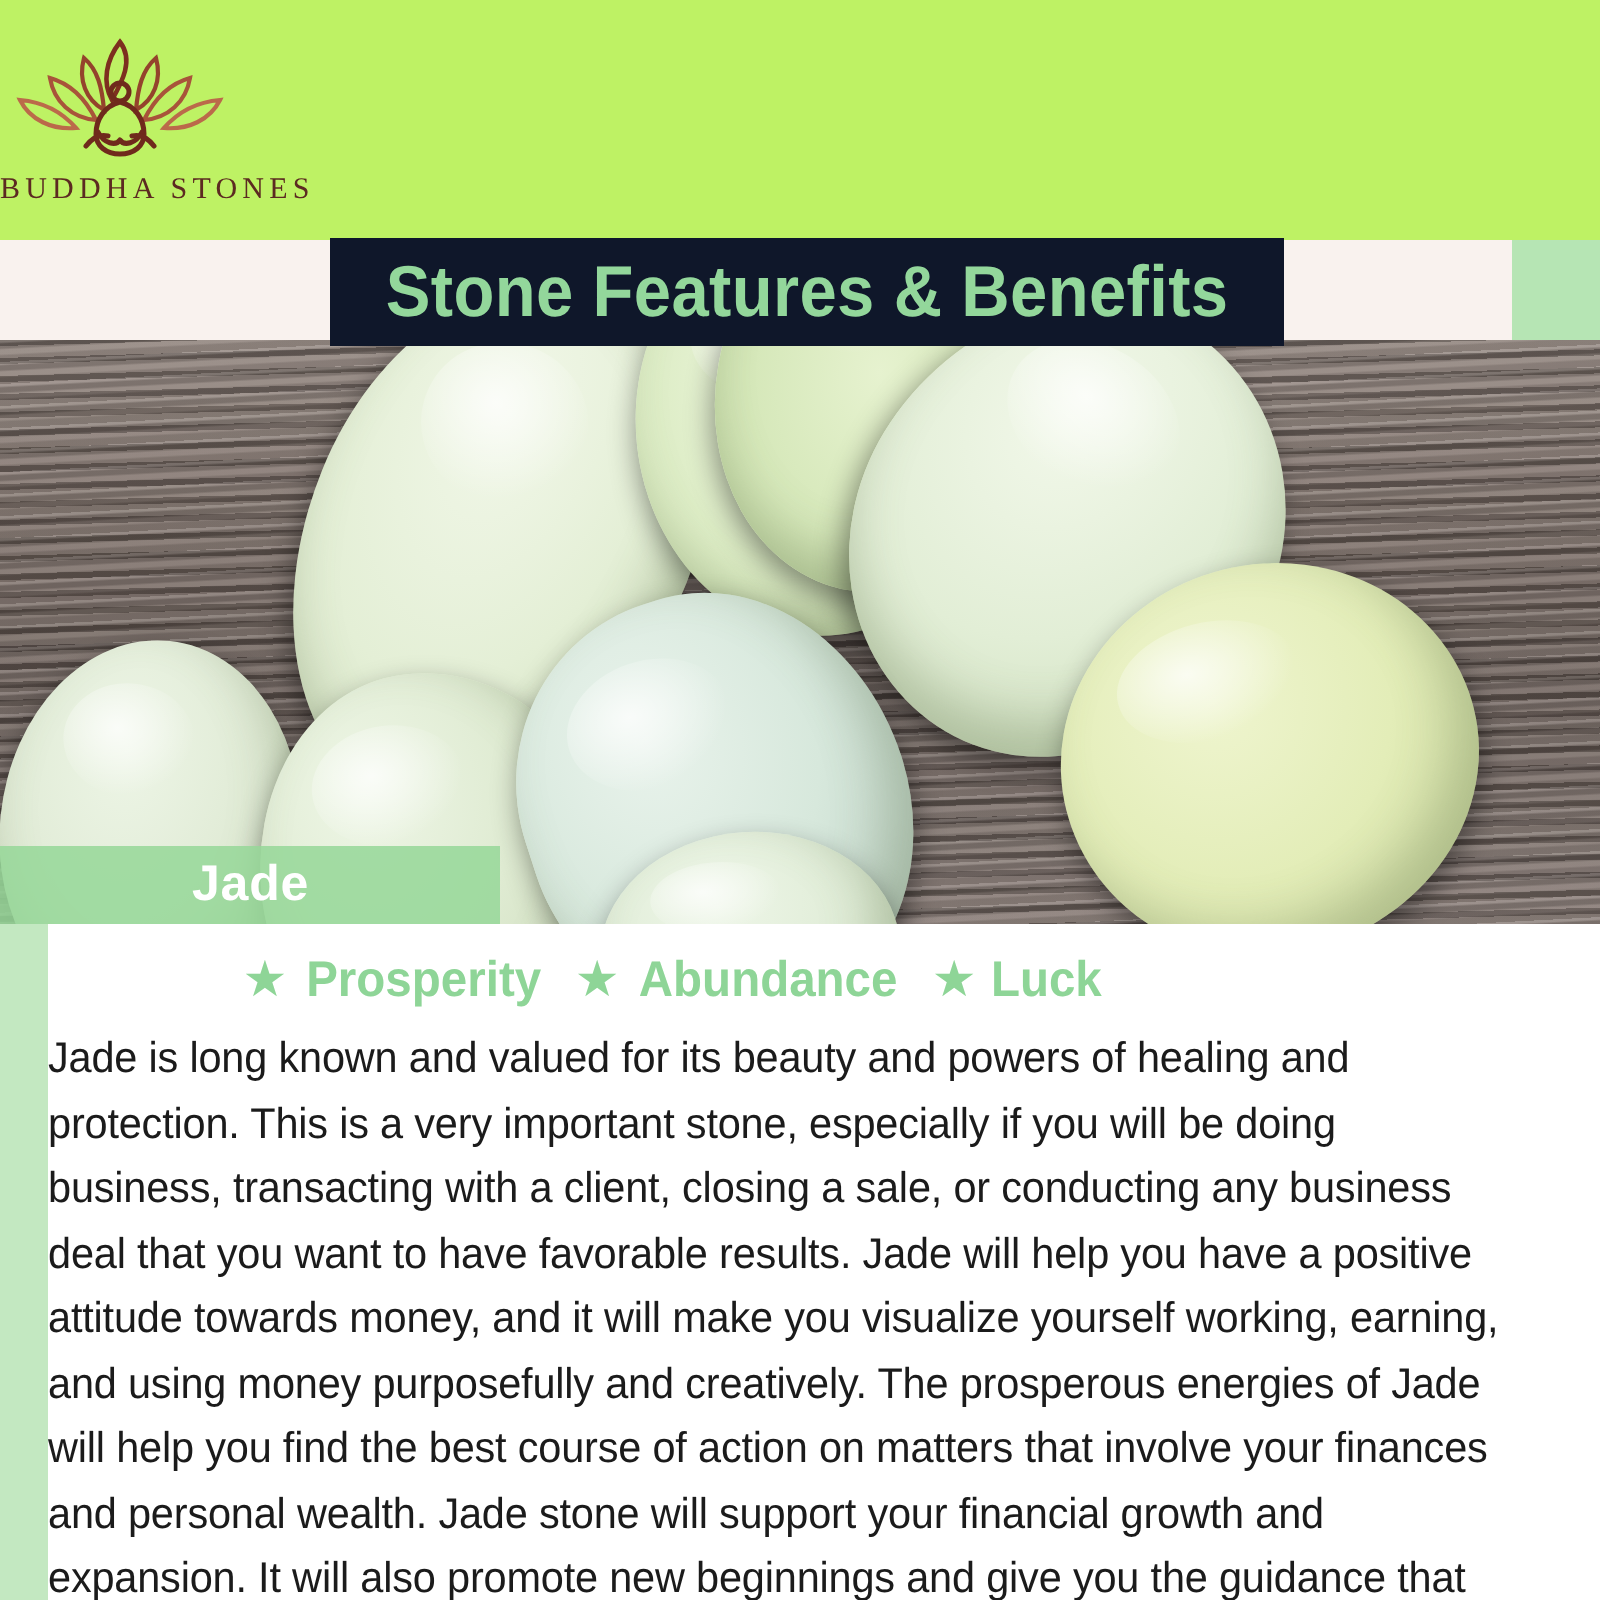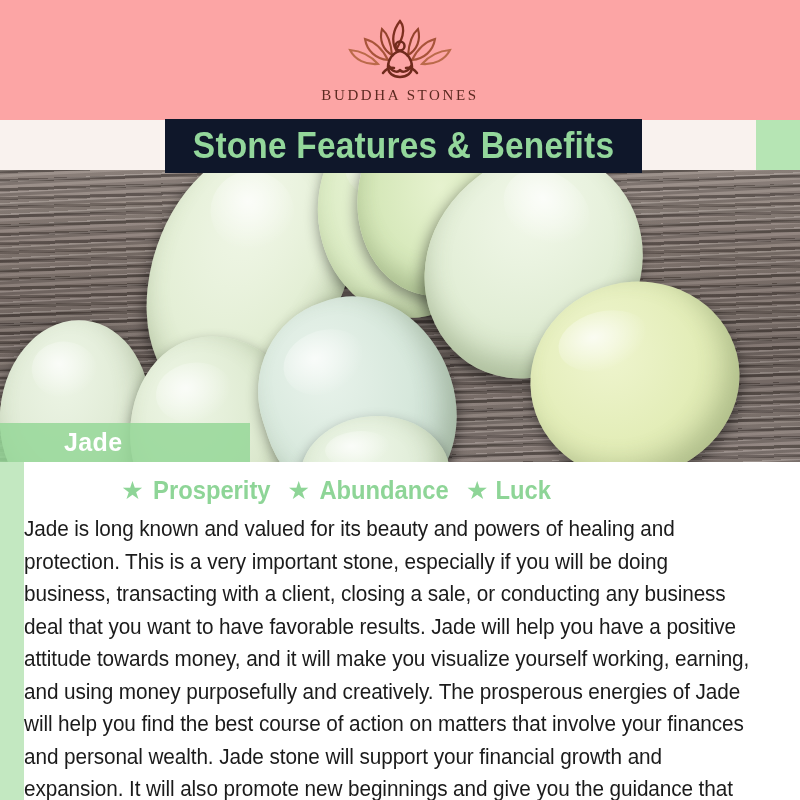--- a/index.html
+++ b/index.html
@@ -72,24 +72,23 @@
     background: #c3e8c1;
   }
 
   
   .header {
     position: absolute;
     left: 0;
     top: 0;
     width: 800px;
     height: 120px;
-    background: #fca5a5;
+    background: #bef264;
     display: flex;
     flex-direction: column;
-    align-items: center;
     justify-content: center;
   }
   .logo-mark {
     width: 120px;
     height: 66px;
     display: block;
   }
   .logo-word {
     margin-top: 4px;
     font-family: "Liberation Serif", serif;
@@ -196,21 +195,21 @@
     left: 0;
     top: 423px;
     width: 250px;
     height: 39px;
     background: rgba(150, 215, 152, .86);
     display: flex;
     align-items: center;
     z-index: 4;
   }
   .jade-text {
-    margin-left: 64px;
+    margin-left: 96px;
     color: #ffffff;
     font-size: 25px;
     font-weight: bold;
     letter-spacing: .4px;
   }
 
   
   .content {
     position: absolute;
     left: 24px;

